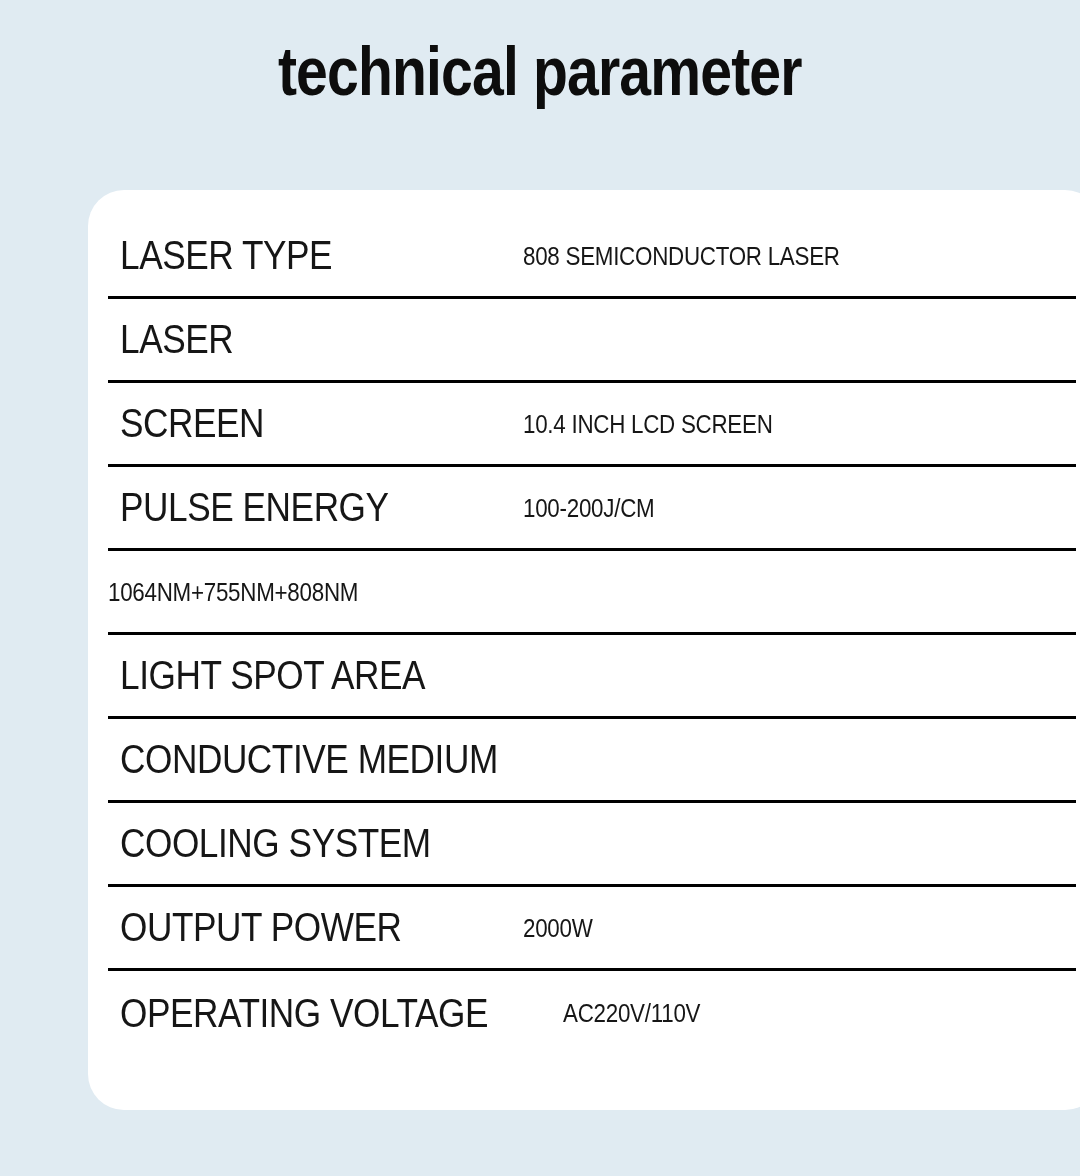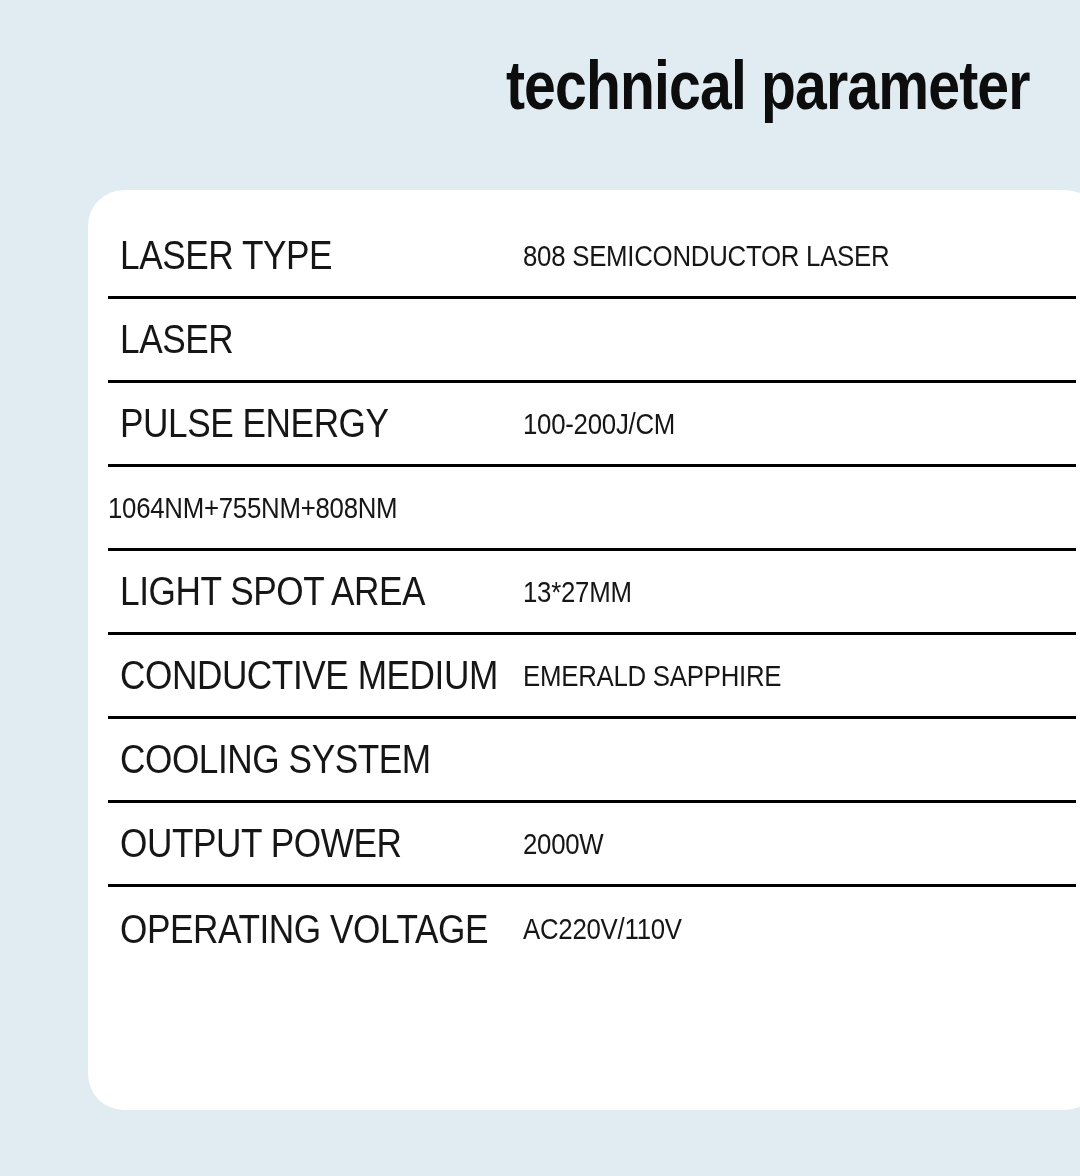--- a/index.html
+++ b/index.html
@@ -4,22 +4,22 @@
 <style>
   * { margin: 0; padding: 0; box-sizing: border-box; }
   html, body {
     width: 1080px; height: 1176px;
     background: #e0ebf2;
     font-family: "Liberation Sans", "DejaVu Sans", sans-serif;
     overflow: hidden;
     position: relative;
   }
   .title-wrap {
-    padding-top: 46px;
-    text-align: right;
+    padding-top: 32px;
+    text-align: center;
   }
   .page-title {
     display: inline-block;
     font-size: 68px;
     line-height: 78px;
     font-weight: bold;
     color: #0d0d0d;
     letter-spacing: -1px;
     transform: scaleX(0.84);
     transform-origin: 50% 50%;
@@ -35,38 +35,38 @@
   .spec-table {
     position: absolute;
     left: 20px; right: 25px; top: 25px;
   }
   .spec-row {
     display: flex;
     align-items: center;
     height: 84px;
     border-bottom: 3px solid #000000;
   }
-  .spec-row:last-child { border-bottom: none; }
+  .spec-row:last-child { border-bottom: none; gap: 40px; }
   .spec-label {
     width: 415px;
     padding-left: 12px;
     flex: none;
     font-size: 40px;
     color: #161616;
     white-space: nowrap;
   }
   .spec-label .squeeze {
     display: inline-block;
     transform: scaleX(0.88);
     transform-origin: 0 50%;
     letter-spacing: -0.5px;
   }
   .spec-value {
     flex: 1;
-    font-size: 30px;
+    font-size: 26px;
     line-height: 36px;
     color: #161616;
   }
   .spec-value .squeeze {
     display: inline-block;
     width: 508px;
     transform: scaleX(0.86);
     transform-origin: 0 50%;
     letter-spacing: -0.3px;
   }
@@ -83,38 +83,40 @@
 
     <div class="spec-row">
       <div class="spec-label"><span class="squeeze">LASER TYPE</span></div>
       <div class="spec-value"><span class="squeeze">808 SEMICONDUCTOR LASER</span></div>
     </div>
 
     <div class="spec-row">
       <div class="spec-label"><span class="squeeze">LASER</span></div>
     </div>
 
+    <div class="spec-row">
+      <div class="spec-label"><span class="squeeze">SCREEN</span></div>
+      <div class="spec-value"><span class="squeeze">10.4 INCH LCD SCREEN</span></div>
+    </div>
 
     <div class="spec-row">
       <div class="spec-label"><span class="squeeze">PULSE ENERGY</span></div>
       <div class="spec-value"><span class="squeeze">100-200J/CM</span></div>
     </div>
 
     <div class="spec-row">
       <div class="spec-value"><span class="squeeze">1064NM+755NM+808NM</span></div>
     </div>
 
     <div class="spec-row">
       <div class="spec-label"><span class="squeeze">LIGHT SPOT AREA</span></div>
-      <div class="spec-value"><span class="squeeze">13*27MM</span></div>
     </div>
 
     <div class="spec-row">
       <div class="spec-label"><span class="squeeze">CONDUCTIVE MEDIUM</span></div>
-      <div class="spec-value"><span class="squeeze">EMERALD SAPPHIRE</span></div>
     </div>
 
     <div class="spec-row">
       <div class="spec-label"><span class="squeeze">COOLING SYSTEM</span></div>
     </div>
 
     <div class="spec-row">
       <div class="spec-label"><span class="squeeze">OUTPUT POWER</span></div>
       <div class="spec-value"><span class="squeeze">2000W</span></div>
     </div>

